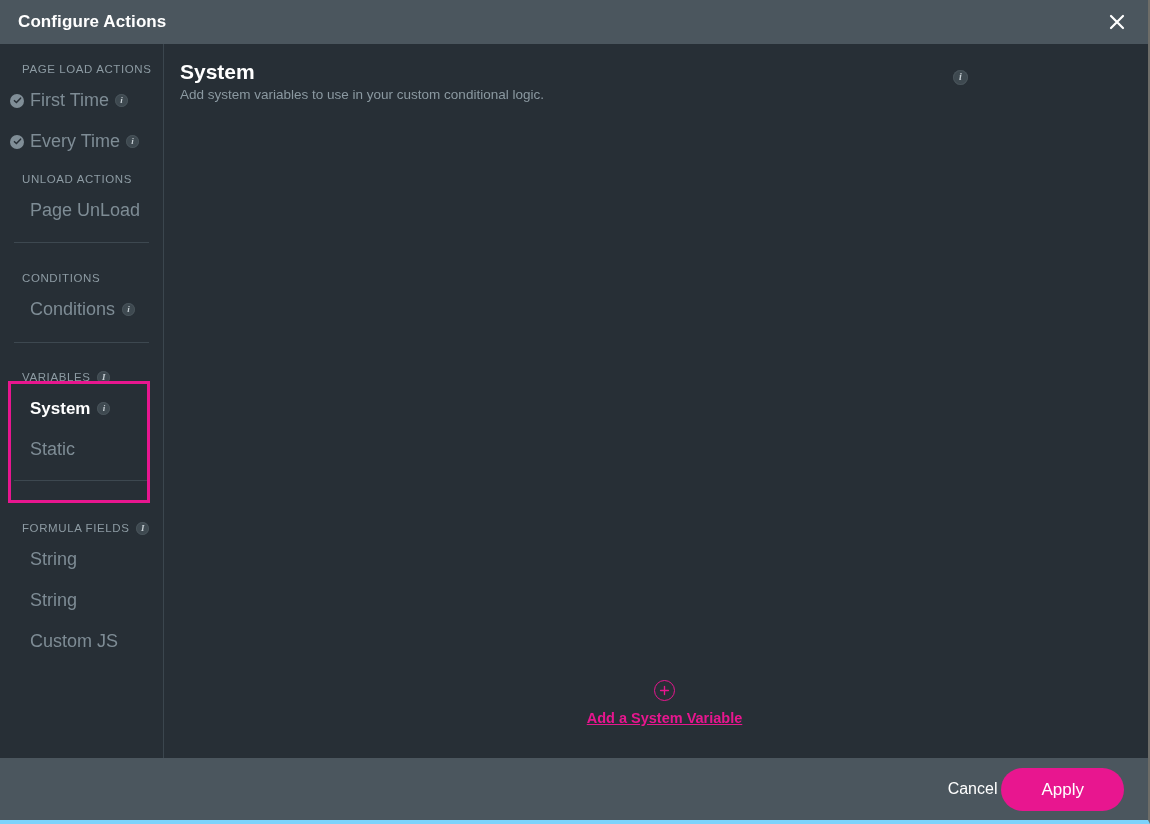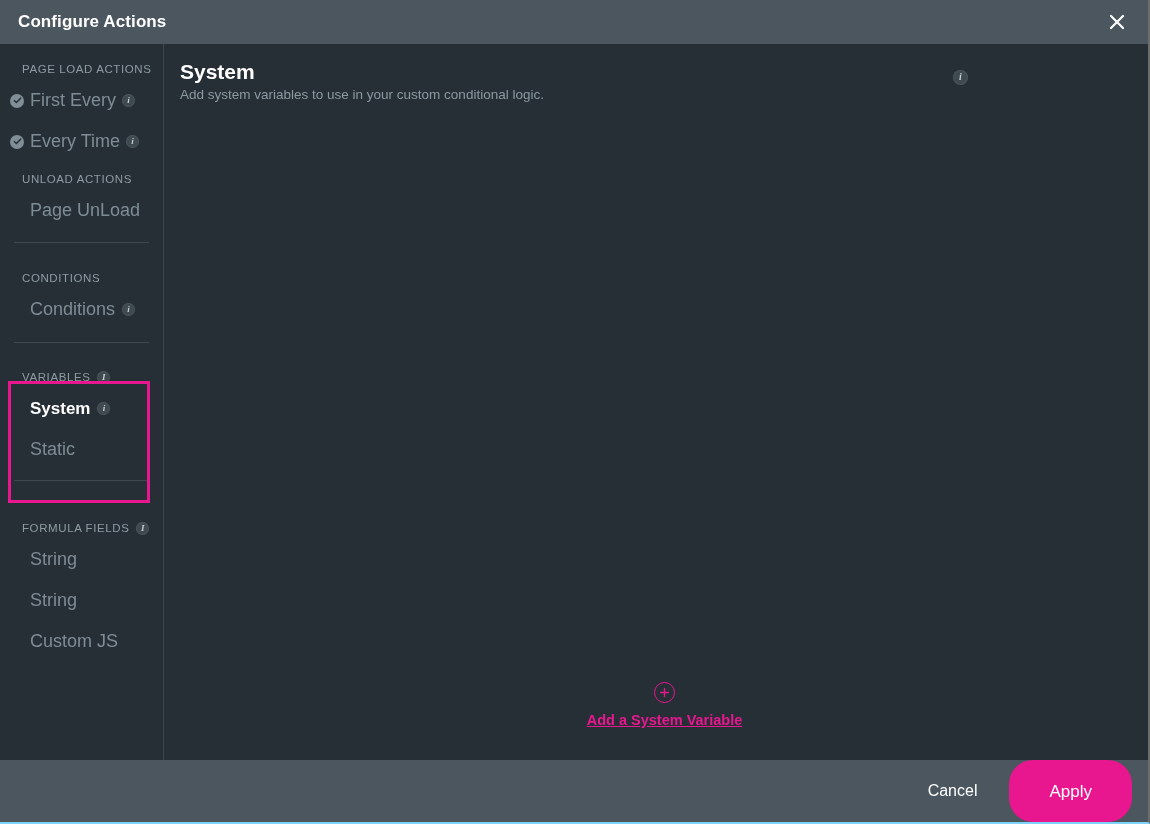--- a/index.html
+++ b/index.html
@@ -16,21 +16,21 @@
   }
 
   .dialog {
     position: absolute;
     left: 0; top: 0;
     width: 1150px;
     height: 824px;
     background: #0ea5e9;
     box-sizing: border-box;
     border-right: 2px solid #6e6d68;
-    border-bottom: 2px solid #7dd3fc;
+    border-bottom: 4px solid #7dd3fc;
     display: flex;
     flex-direction: column;
     overflow: hidden;
   }
 
   
   .titlebar {
     height: 44px;
     min-height: 44px;
     background: #4b565e;
@@ -244,23 +244,23 @@
     text-decoration: underline;
     cursor: pointer;
   }
 
   
   .footer {
     height: 62px;
     min-height: 62px;
     background: #4b565e;
     display: flex;
+    align-items: center;
     justify-content: flex-end;
-    gap: 28px;
-    padding-right: 16px;
+    padding-right: 24px;
     box-sizing: border-box;
   }
   .btn-cancel {
     background: transparent;
     border: none;
     color: #ffffff;
     font-size: 16px;
     font-family: "Liberation Sans", sans-serif;
     cursor: pointer;
     padding: 6px 4px;
@@ -297,21 +297,21 @@
 
       <div class="sec-head">
         <span>PAGE LOAD ACTIONS</span>
       </div>
       <div class="nav-item checked">
         <span class="check-ico">
           <svg width="9" height="9" viewBox="0 0 10 10" aria-hidden="true">
             <path d="M1.6 5.2 L3.8 7.3 L8.4 2.4" stroke="#272f36" stroke-width="1.7" fill="none" stroke-linecap="round" stroke-linejoin="round"></path>
           </svg>
         </span>
-        <span>First Every</span>
+        <span>First Time</span>
         <span class="info-ico">i</span>
       </div>
       <div class="nav-item checked">
         <span class="check-ico">
           <svg width="9" height="9" viewBox="0 0 10 10" aria-hidden="true">
             <path d="M1.6 5.2 L3.8 7.3 L8.4 2.4" stroke="#272f36" stroke-width="1.7" fill="none" stroke-linecap="round" stroke-linejoin="round"></path>
           </svg>
         </span>
         <span>Every Time</span>
         <span class="info-ico">i</span>

